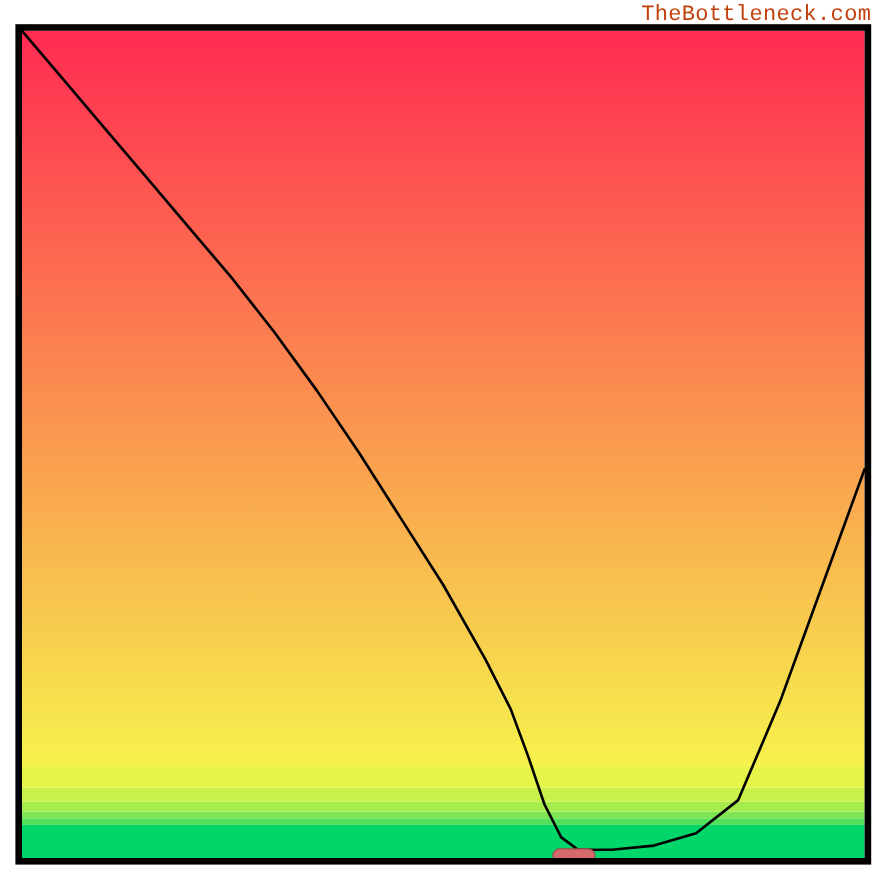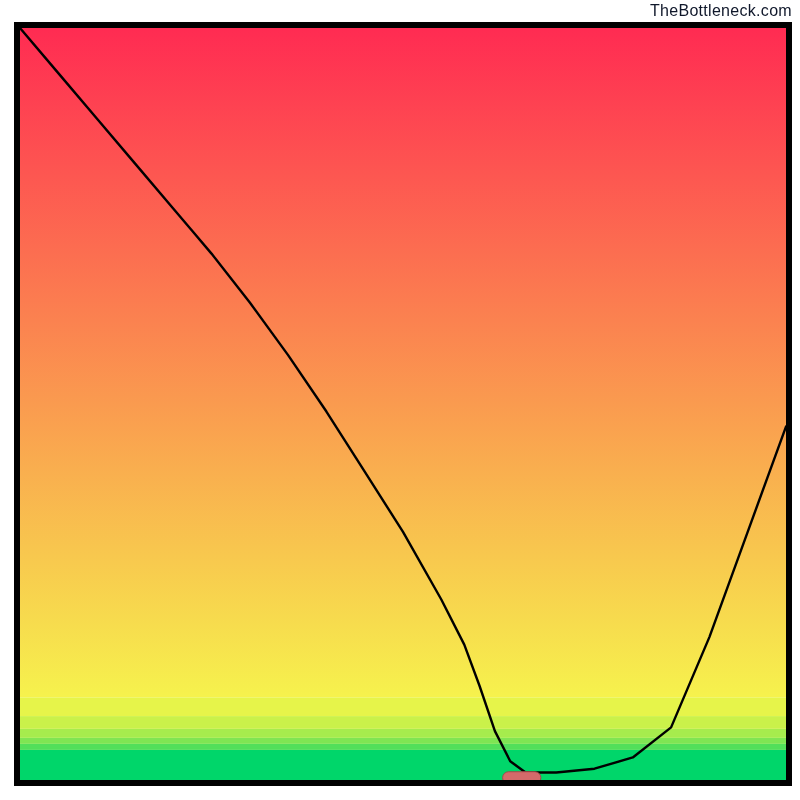--- a/index.html
+++ b/index.html
@@ -12,23 +12,23 @@
   }
   .stage {
     position: relative;
     width: 800px;
     height: 800px;
   }
   .watermark {
     position: absolute;
     top: 2px;
     right: 8px;
-    font-family: Liberation Sans, sans-serif;
-    font-size: 16px;
-    color: #0f172a;
+    font-family: Liberation Mono, monospace;
+    font-size: 20px;
+    color: #c2410c;
     letter-spacing: 0.3px;
     user-select: none;
   }
   svg { display: block; }
 </style>
 </head>
 <body>
 
 <div class="stage">
   <svg id="chart-svg" width="800" height="800" viewBox="0 0 800 800">

